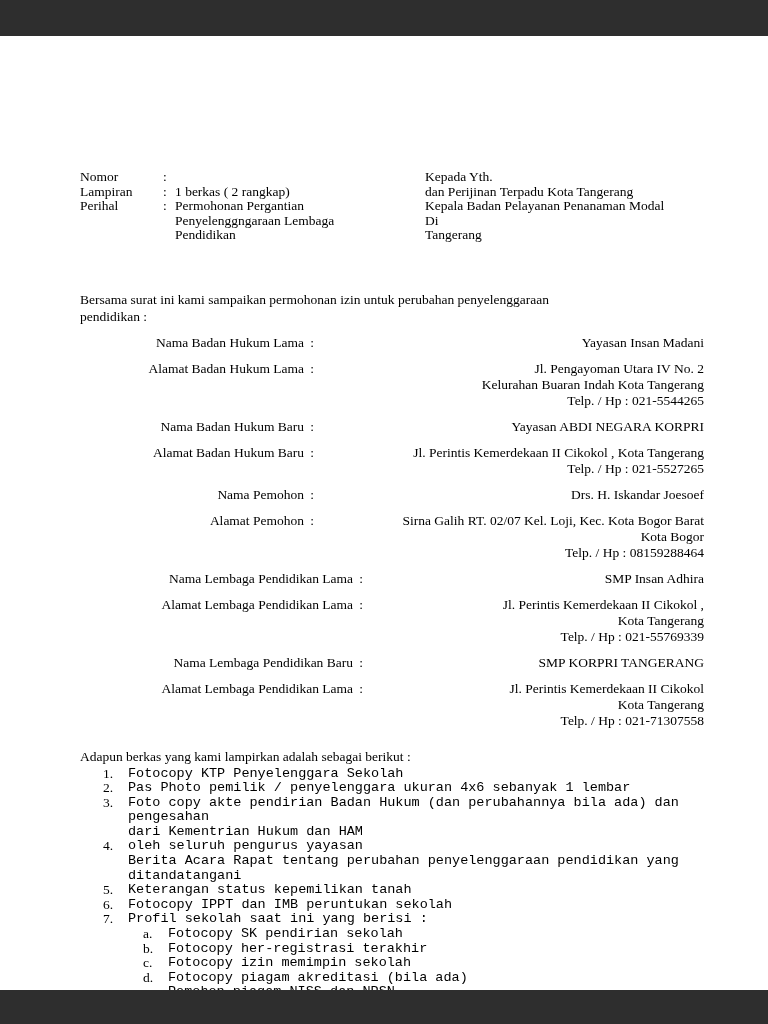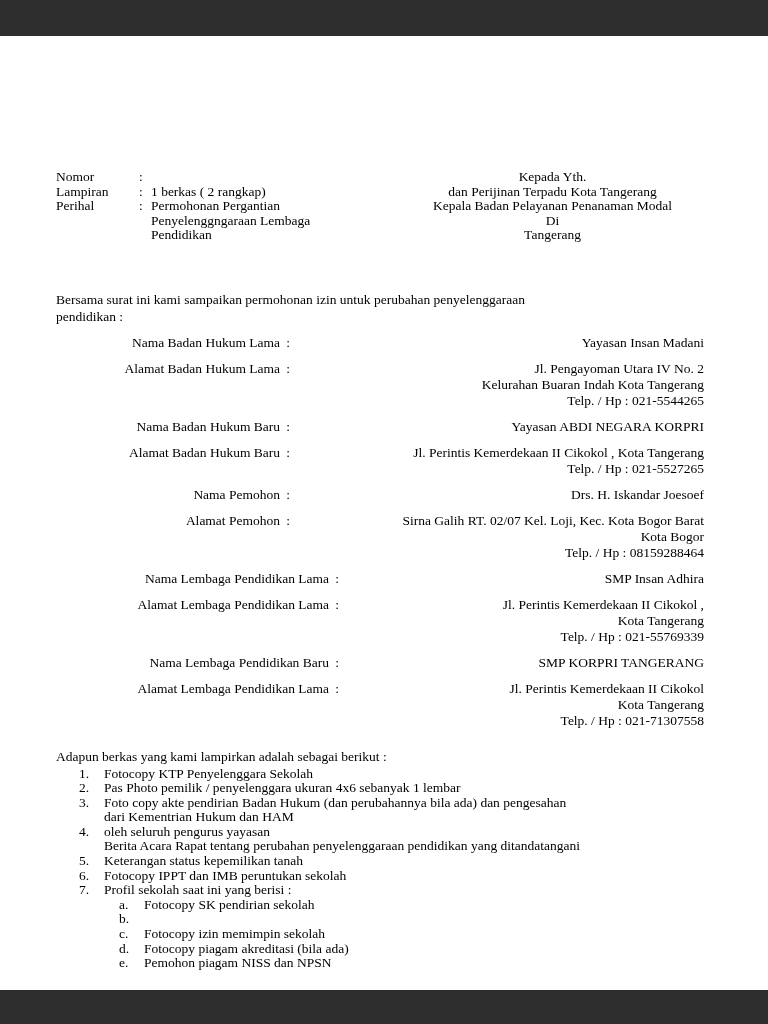--- a/index.html
+++ b/index.html
@@ -9,43 +9,43 @@
     background: #ffffff;
     font-family: "Liberation Serif", serif;
     color: #000;
     overflow: hidden;
   }
   .chrome-bar { width: 768px; background: #2e2e2e; }
   .chrome-bar.top { height: 36px; }
   .chrome-bar.bottom { height: 34px; }
   .page {
     width: 768px; height: 954px;
-    padding: 134px 64px 0 56px;
+    padding: 134px 64px 0 80px;
     font-size: 13.5px;
     overflow: hidden;
   }
   .letterhead { display: flex; line-height: 14.5px; }
   .meta { flex: 0 0 345px; }
   .meta-row { display: flex; }
   .m-label { width: 83px; flex: 0 0 83px; }
   .m-sep   { width: 12px; flex: 0 0 12px; }
   .m-value { flex: 1; }
-  .recipient { flex: 1; text-align: center; }
+  .recipient { flex: 1; }
   .intro { margin: 48px 0 0 0; line-height: 17px; }
   .details { margin-top: 4px; }
   .detail-row { display: flex; margin-top: 10px; line-height: 16px; text-align: right; }
   .d-label { flex: 0 0 179px; margin-left: 45px; }
   .detail-row.wide .d-label { flex-basis: 228px; }
   .d-sep { flex: 0 0 10px; }
   .d-value { flex: 1; }
   .attach-intro { margin: 20px 0 2px 0; line-height: 16px; font-family: Liberation Serif, serif; }
   .att-item { display: flex; line-height: 14.6px; }
   .att-num { flex: 0 0 25px; margin-left: 23px; }
   .att-item.sub .att-num { margin-left: 63px; }
-  .att-text { flex: 1; }
+  .att-text { flex: 1; font-family: Liberation Mono, monospace; }
 </style>
 </head>
 <body>
 
 <div>
   <div class="chrome-bar top"></div>
 
   <div class="page">
 
     <div class="letterhead">
@@ -221,20 +221,21 @@
         <span class="att-num">7.</span>
         <span class="att-text">Profil sekolah saat ini yang berisi :</span>
       </div>
 
       <div class="att-item sub">
         <span class="att-num">a.</span>
         <span class="att-text">Fotocopy SK pendirian sekolah</span>
       </div>
       <div class="att-item sub">
         <span class="att-num">b.</span>
+        <span class="att-text">Fotocopy her-registrasi terakhir</span>
       </div>
       <div class="att-item sub">
         <span class="att-num">c.</span>
         <span class="att-text">Fotocopy izin memimpin sekolah</span>
       </div>
       <div class="att-item sub">
         <span class="att-num">d.</span>
         <span class="att-text">Fotocopy piagam akreditasi (bila ada)</span>
       </div>
       <div class="att-item sub">

